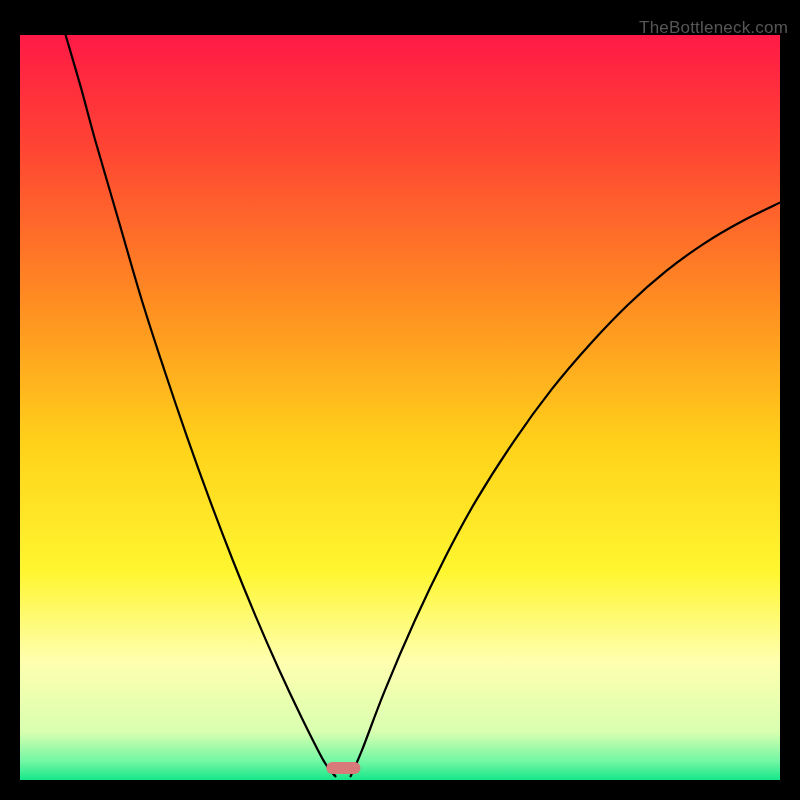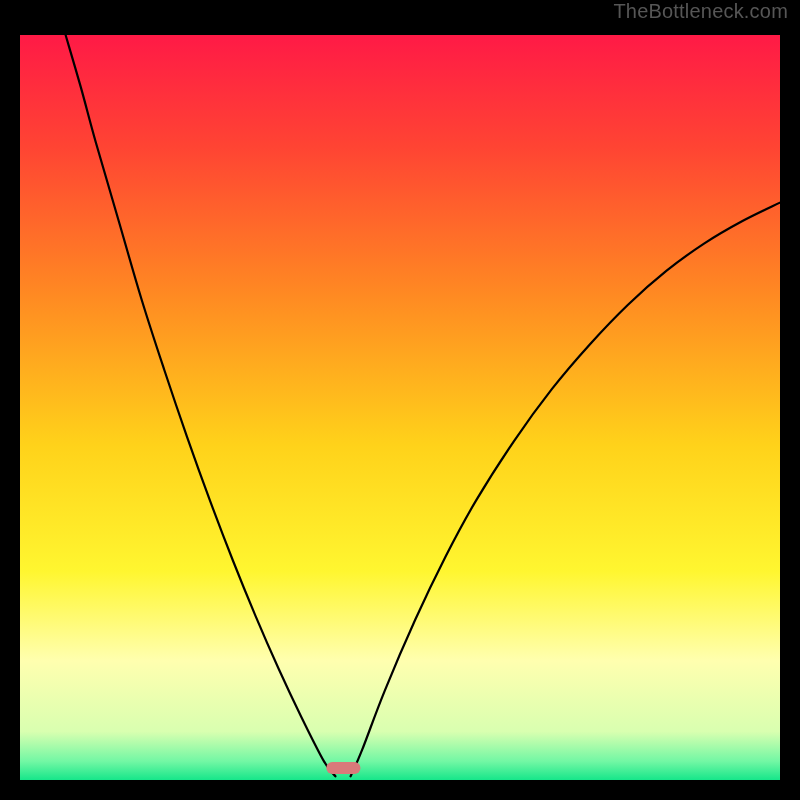--- a/index.html
+++ b/index.html
@@ -20,24 +20,24 @@
   }
   .plot-area {
     position: absolute;
     left: 0;
     top: 0;
     width: 760px;
     height: 745px;
   }
   .watermark {
     position: absolute;
-    top: 0;
+    top: 18px;
     right: 12px;
     font-family: Arial, Helvetica, sans-serif;
-    font-size: 20px;
+    font-size: 17px;
     color: #565656;
     font-weight: 400;
     letter-spacing: 0.2px;
   }
   svg {
     display: block;
   }
 </style>
 </head>
 <body>

